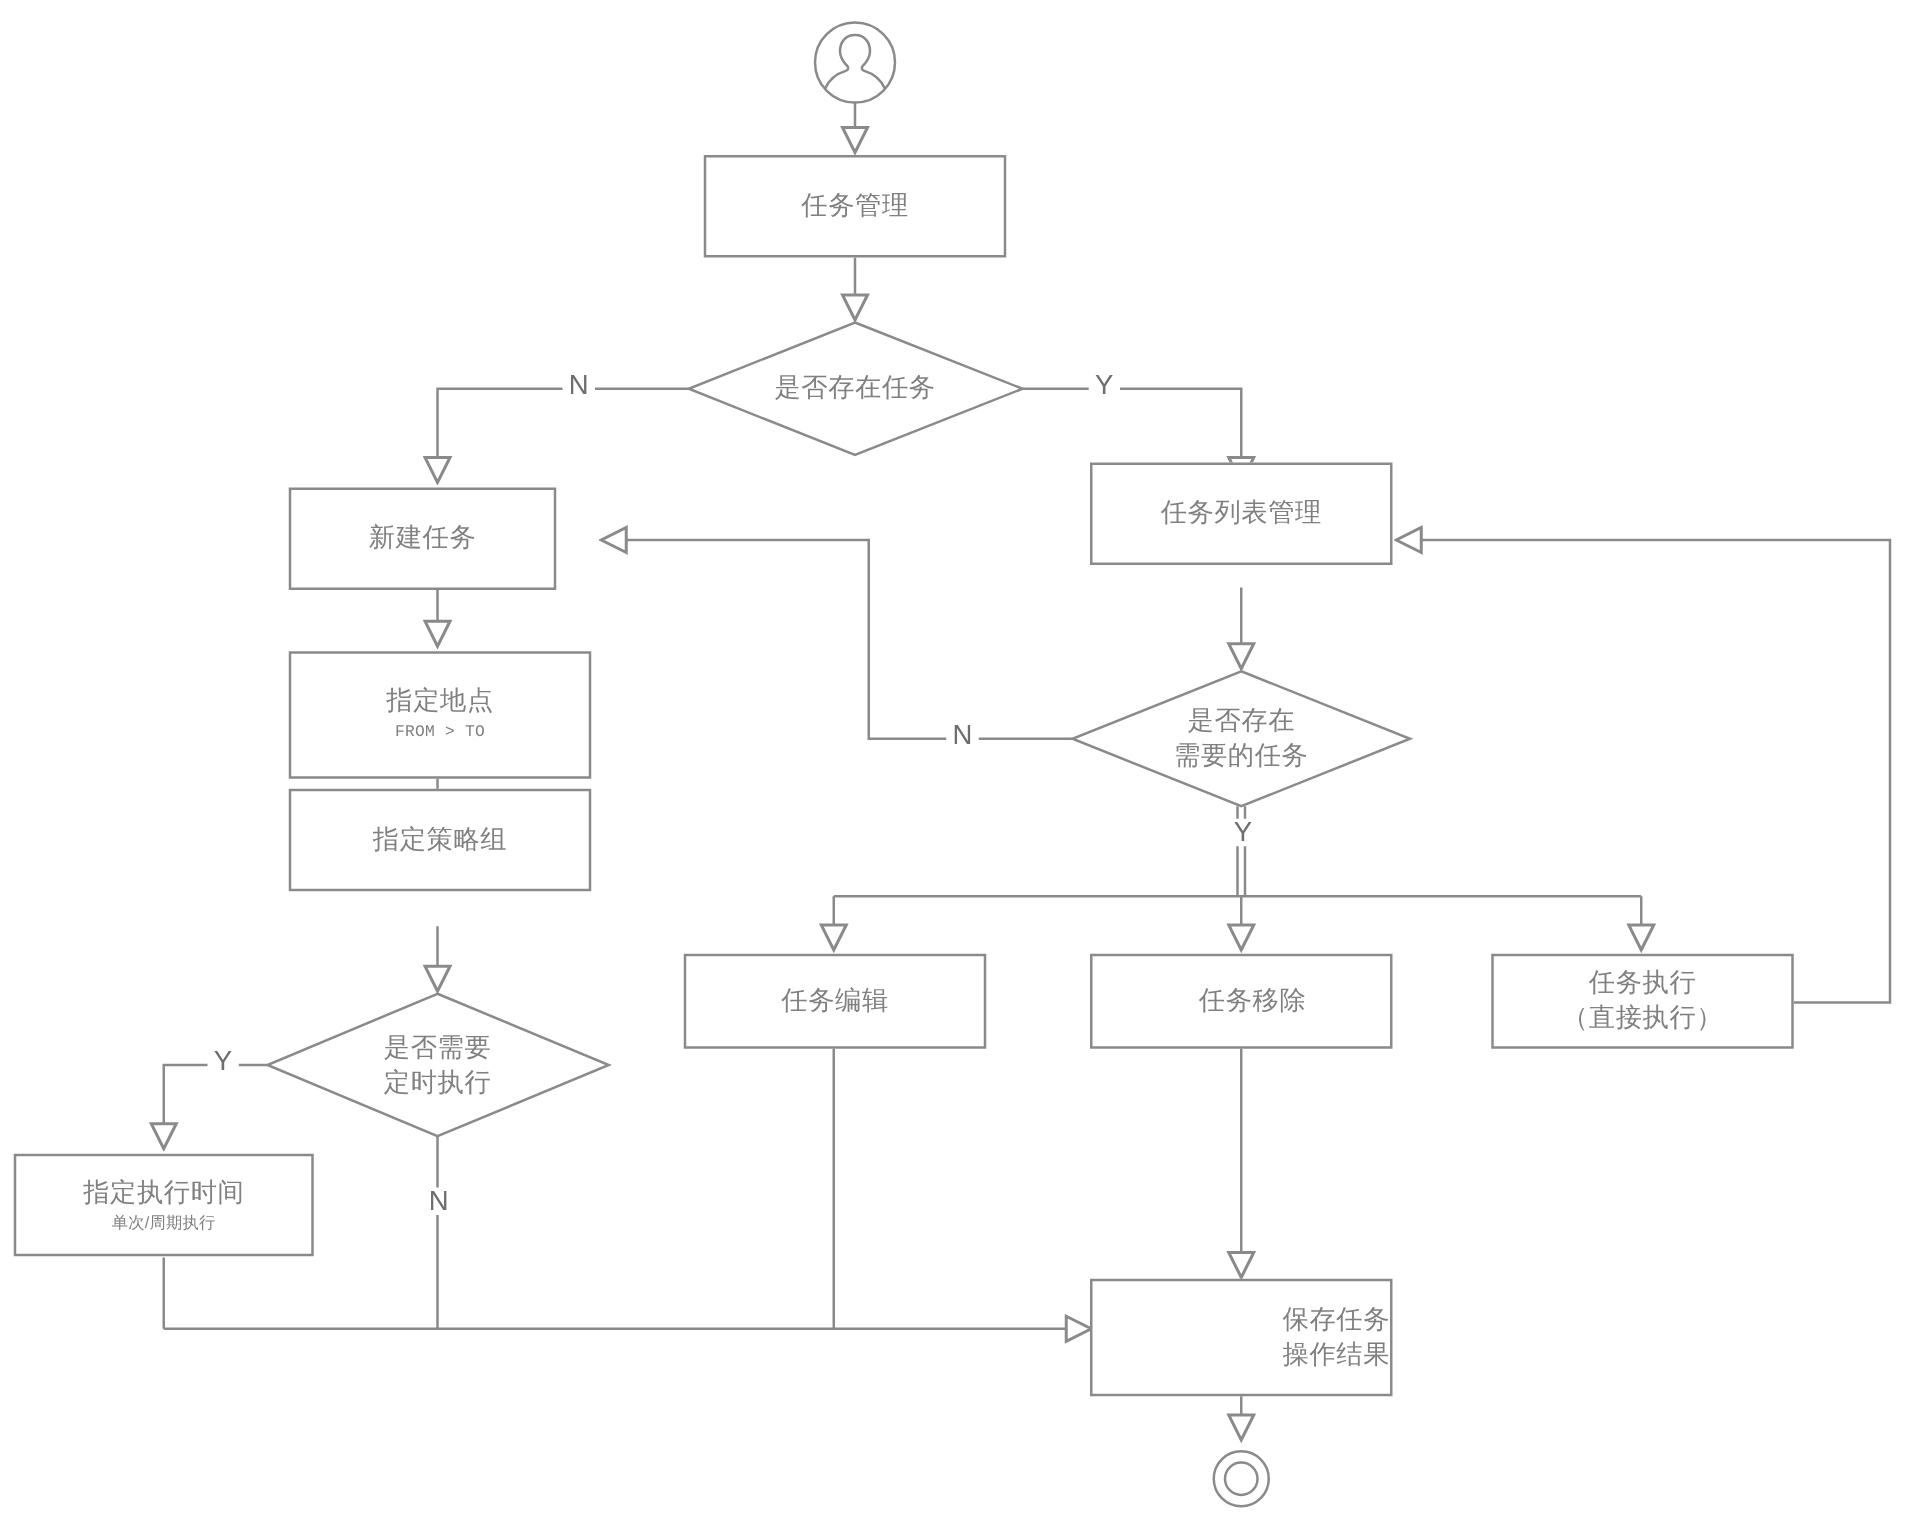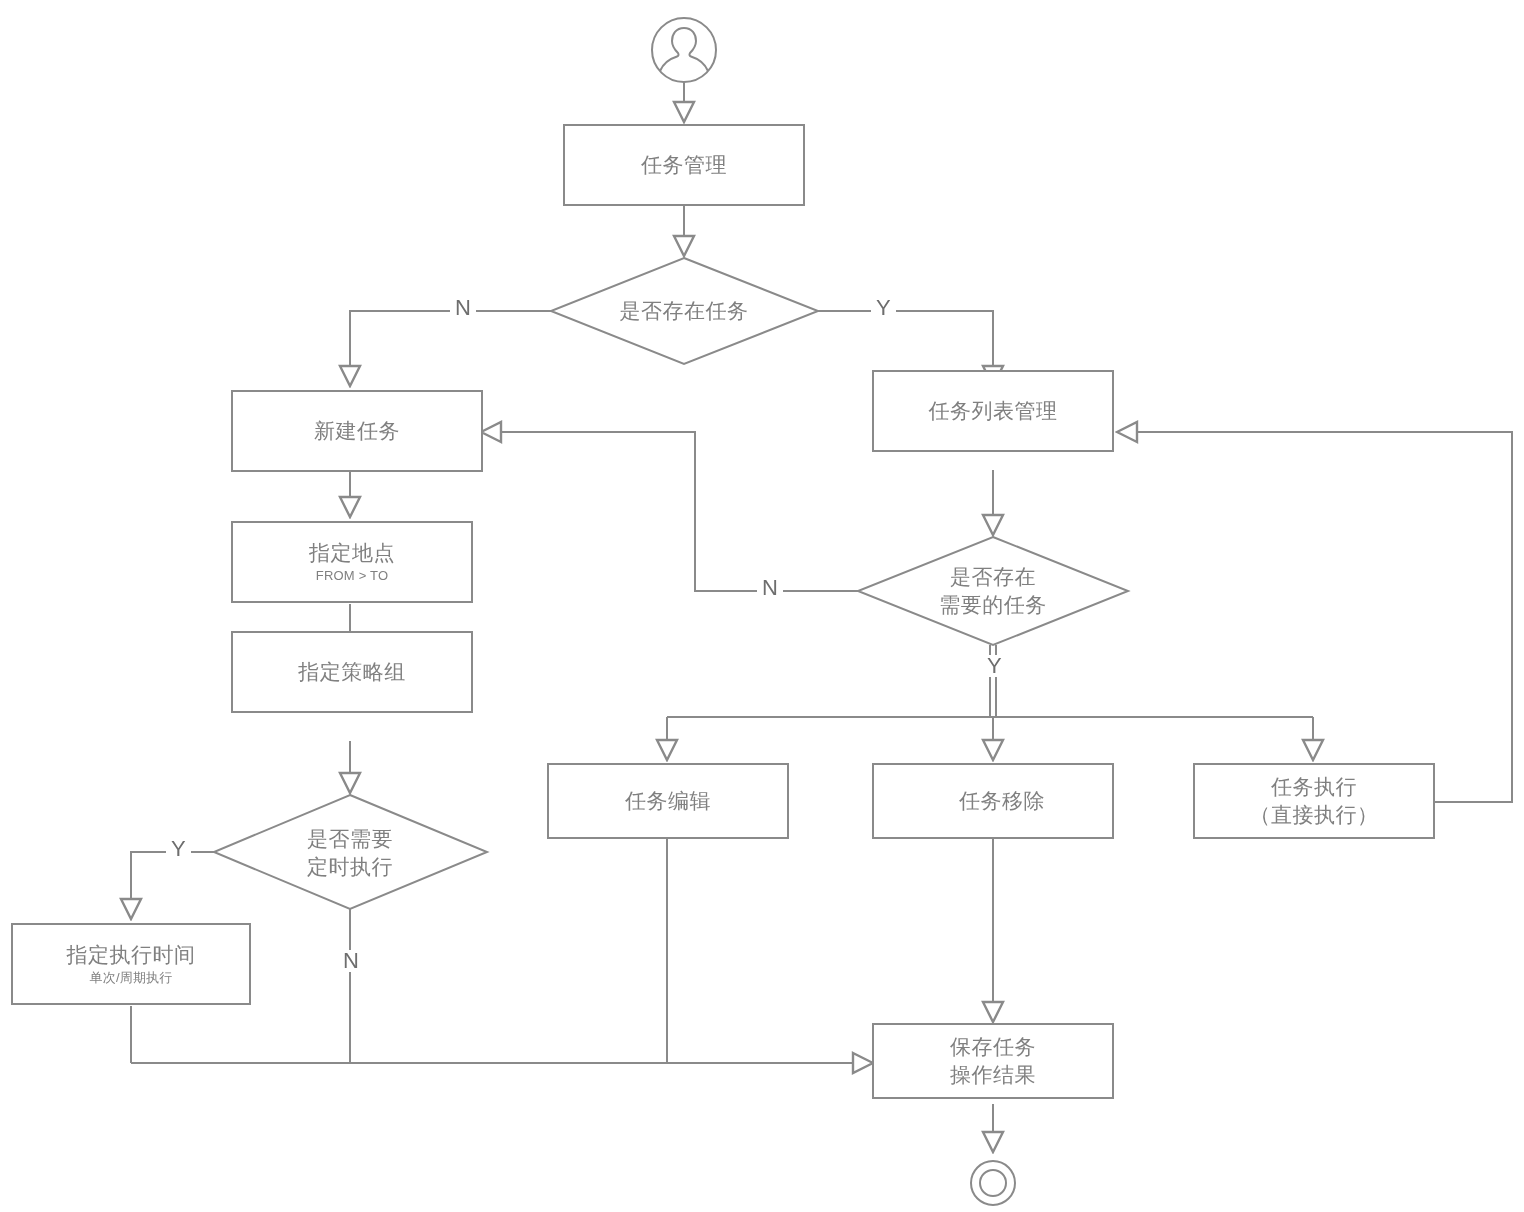--- a/index.html
+++ b/index.html
@@ -148,25 +148,25 @@
         <circle cx="993" cy="1183" r="22" fill="#ffffff" stroke="#8a8a8a" stroke-width="2"></circle>
         <circle cx="993" cy="1183" r="13" fill="#ffffff" stroke="#8a8a8a" stroke-width="2"></circle>
       </g>
     </g>
   </svg>
 
   <div class="node process" style="left:563px; top:124px; width:242px; height:82px;">
     <span class="label">任务管理</span>
   </div>
 
-  <div class="node process" style="left:231px; top:390px; width:252px; height:82px;">
+  <div class="node process" style="left:231px; top:390px; width:214px; height:82px;">
     <span class="label">新建任务</span>
   </div>
 
-  <div class="node process" style="left:231px; top:521px; width:242px; height:82px; flex-direction:column;">
+  <div class="node process" style="left:231px; top:521px; width:242px; height:102px; flex-direction:column;font-family:Liberation Mono, monospace;">
     <span class="label">指定地点</span>
     <span class="sub">FROM &gt; TO</span>
   </div>
 
   <div class="node process" style="left:231px; top:631px; width:242px; height:82px;">
     <span class="label">指定策略组</span>
   </div>
 
   <div class="node process" style="left:11px; top:923px; width:240px; height:82px; flex-direction:column;">
     <span class="label">指定执行时间</span>
@@ -183,21 +183,21 @@
 
   <div class="node process" style="left:872px; top:763px; width:242px; height:76px;padding-left:18px;">
     <span class="label">任务移除</span>
   </div>
 
   <div class="node process" style="left:1193px; top:763px; width:242px; height:76px; flex-direction:column;">
     <span class="label">任务执行</span>
     <span class="label">（直接执行）</span>
   </div>
 
-  <div class="node process" style="left:872px; top:1023px; width:242px; height:76px; flex-direction:column;">
+  <div class="node process" style="left:872px; top:1023px; width:242px; height:94px; flex-direction:column;align-items:flex-end;">
     <span class="label">保存任务</span>
     <span class="label">操作结果</span>
   </div>
 
   <div class="decision-label" style="left:584px; top:288px; width:200px; height:46px;">是否存在任务</div>
 
   <div class="decision-label" style="left:260px; top:824px; width:180px; height:58px;">是否需要
 定时执行</div>
 
   <div class="decision-label" style="left:903px; top:562px; width:180px; height:58px;">是否存在

